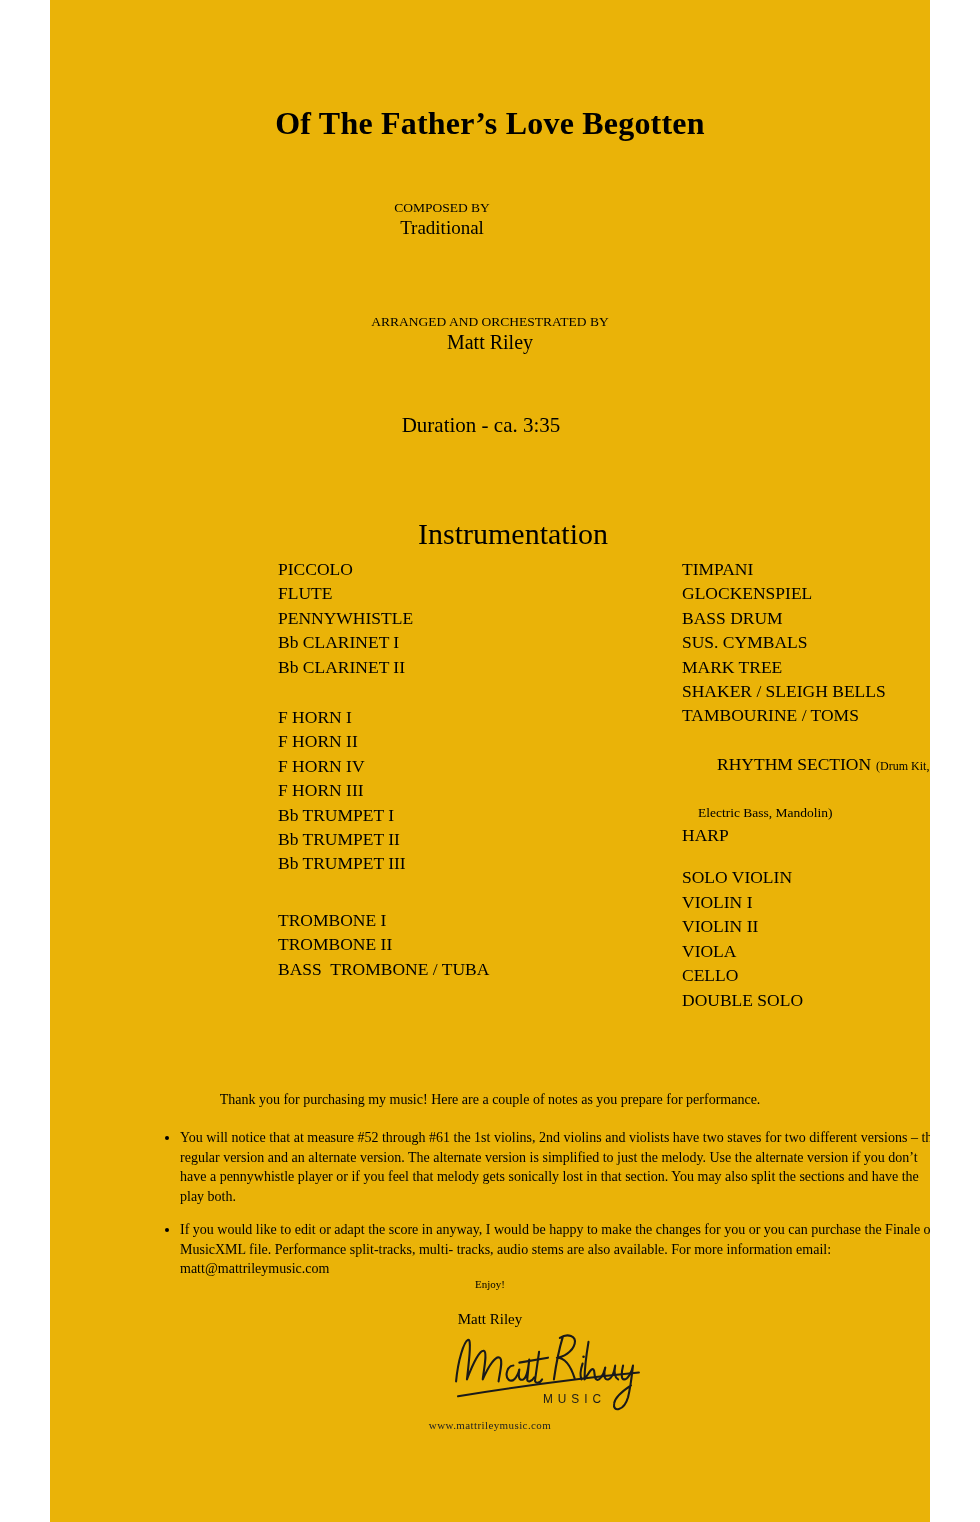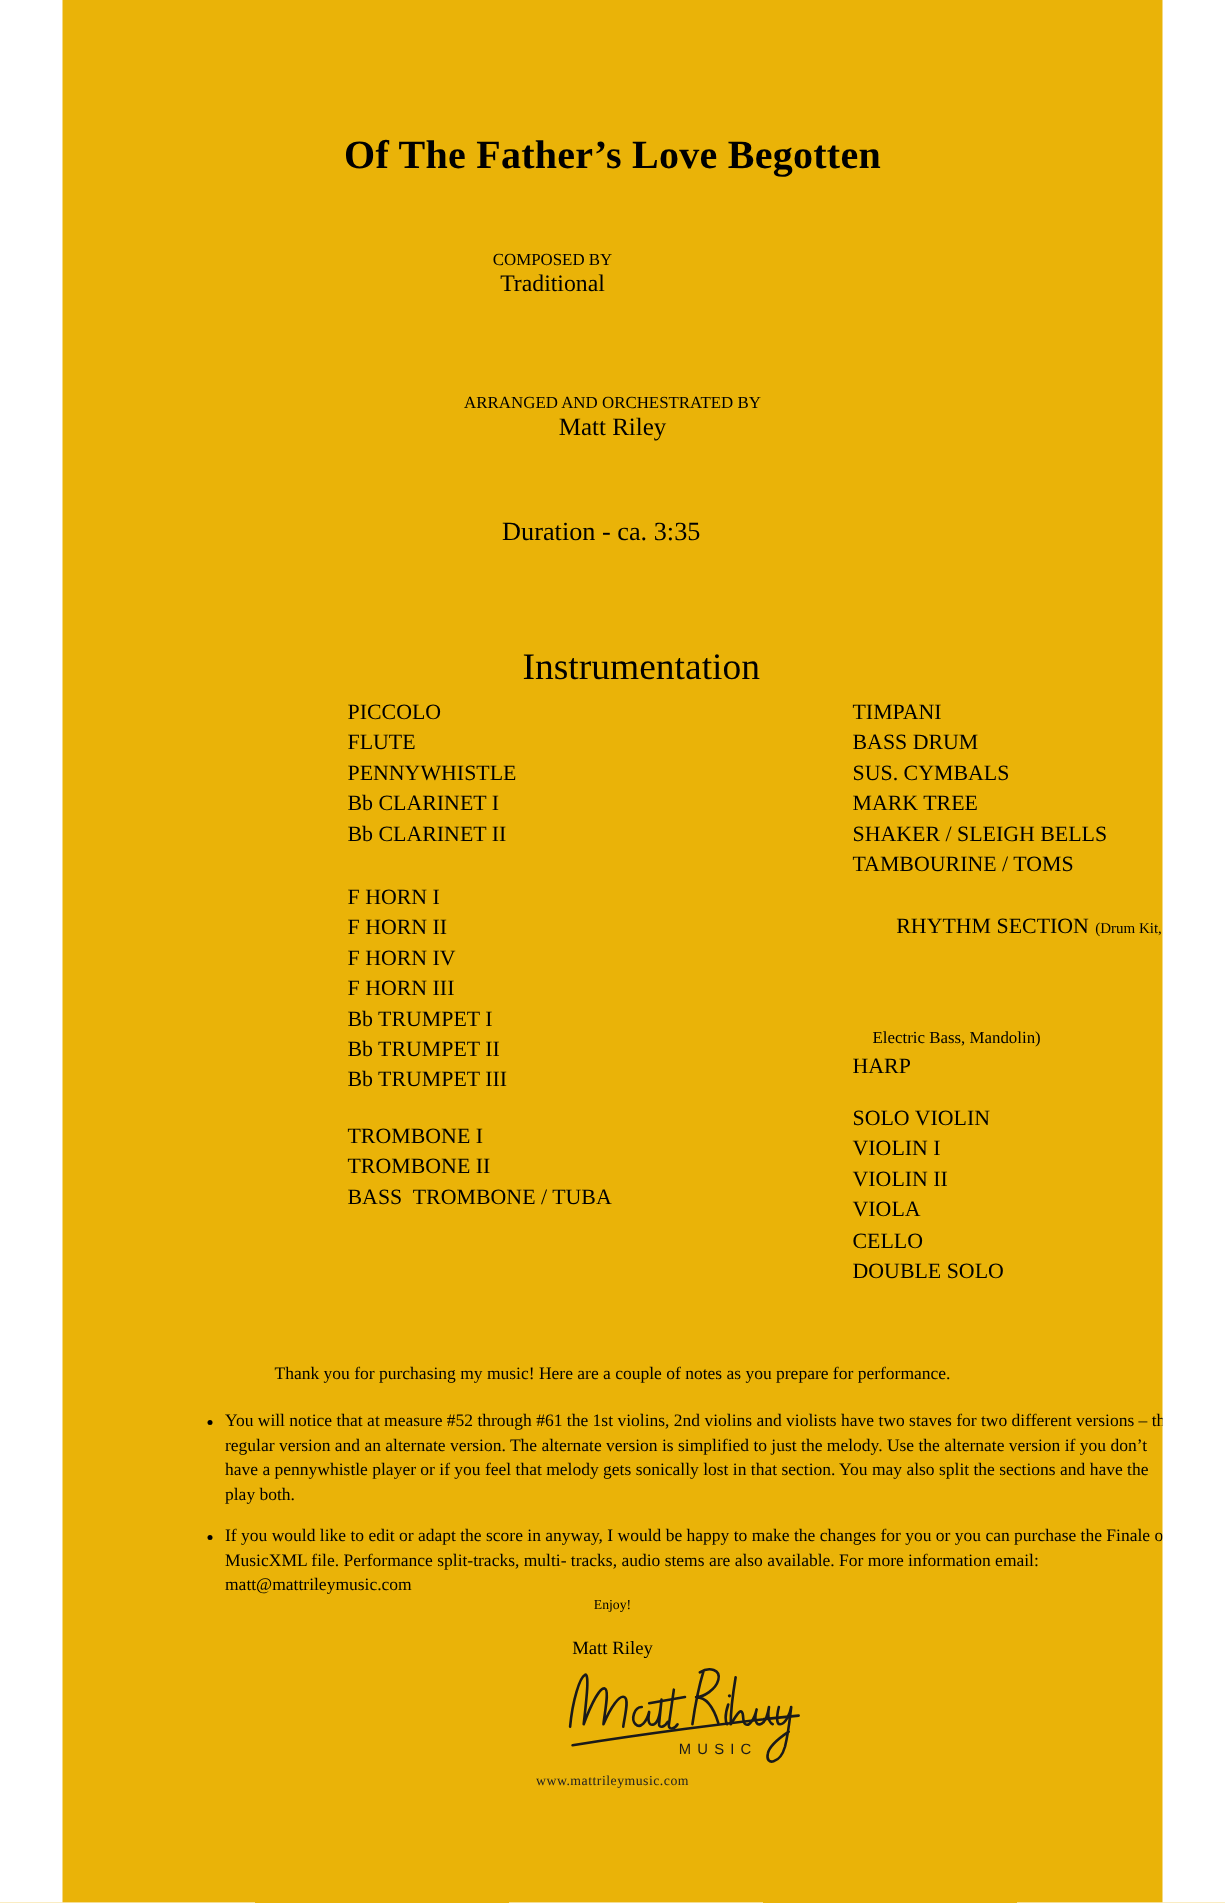--- a/index.html
+++ b/index.html
@@ -25,23 +25,23 @@
 
   #duration { top:413px; font-size:21px; transform:translateX(-9px); }
 
   #inst-heading { top:492px; font-size:30px; font-weight:normal; transform:translateX(23px); }
 
   #columns { position:absolute; top:557px; left:228px; right:0; display:flex; }
   .col-left { width:404px; }
   .col-right { flex:1; }
   .inst-item { font-size:17.5px; line-height:24.4px; white-space:pre-wrap; }
   .grp-woodwinds { margin-bottom:26px; }
-  .grp-brass-high { margin-bottom:20px; }
+  .grp-brass-high { margin-bottom:32px; }
   .rhythm-line .small { font-size:12px; margin-left:5px; }
-  .inst-subline { font-size:13.5px; line-height:20px; padding-left:16px; white-space:pre-wrap;margin-top:41px; }
+  .inst-subline { font-size:13.5px; line-height:20px; padding-left:16px; white-space:pre-wrap; }
   .grp-strings { margin-top:18px; }
 
   #thanks { top:1092px; font-size:14px; }
   #bullets { position:absolute; top:1128px; left:112px; width:782px; }
   #bullets ul { margin:0; padding-left:18px; list-style:disc outside; }
   #bullets li { font-size:14px; line-height:19.5px; margin-bottom:14px; }
   #enjoy { top:1278px; font-size:11px; }
   #signoff { top:1311px; font-size:15px; }
 
   #signature { position:absolute; top:1330px; left:398px; width:198px; height:84px; }
@@ -95,20 +95,21 @@
       <div class="inst-group">
           <div class="inst-item">TROMBONE I</div>
           <div class="inst-item">TROMBONE II</div>
           <div class="inst-item">BASS  TROMBONE / TUBA</div>
         </div>
     </div>
 
     <div class="col-right">
       <div class="inst-group">
           <div class="inst-item">TIMPANI</div>
+          <div class="inst-item">GLOCKENSPIEL</div>
           <div class="inst-item">BASS DRUM</div>
           <div class="inst-item">SUS. CYMBALS</div>
           <div class="inst-item">MARK TREE</div>
           <div class="inst-item">SHAKER / SLEIGH BELLS</div>
           <div class="inst-item">TAMBOURINE / TOMS</div>
         </div>
       <div class="inst-item rhythm-line">
         <span>RHYTHM SECTION</span><span class="small">(Drum Kit,</span>
       </div>
       <div class="inst-subline">Electric Bass, Mandolin)</div>

